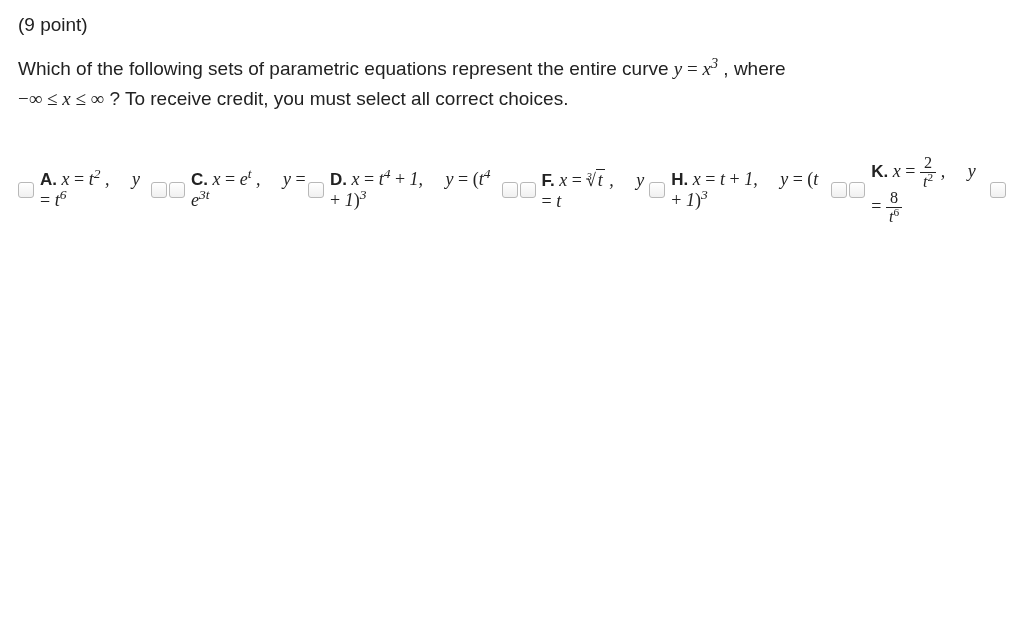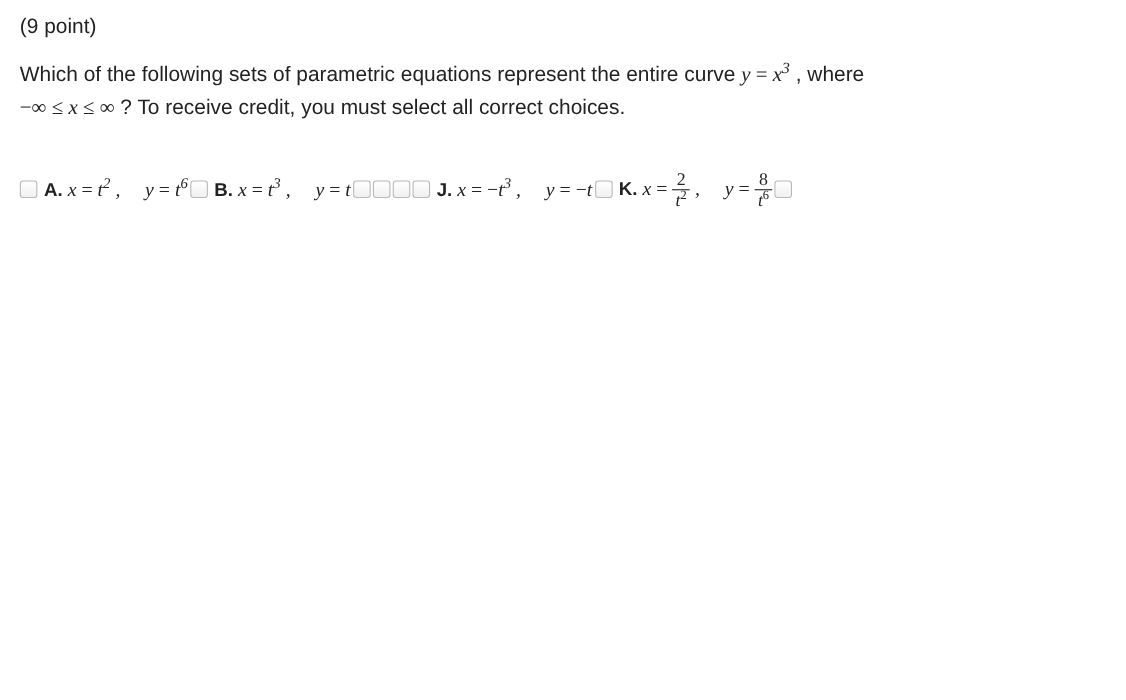--- a/index.html
+++ b/index.html
@@ -109,34 +109,46 @@
 
 <div class="question-text">Which of the following sets of parametric equations represent the entire curve <span class="math">y <span class="mathop">=</span> x<span class="sup">3</span></span> , where <br><span class="math"><span class="mathop">−</span><span class="inf">∞</span> <span class="mathop">≤</span> x <span class="mathop">≤</span> <span class="inf">∞</span></span> ? To receive credit, you must select all correct choices.</div>
 
 <div class="choices">
     <div class="choice-row">
       <div class="checkbox"></div>
       <div class="choice-label"><span class="letter">A.</span> <span class="math">x <span class="mathop">=</span> t<span class="sup">2</span> , &nbsp;&nbsp;&nbsp; y <span class="mathop">=</span> t<span class="sup">6</span></span></div>
     </div>
     <div class="choice-row">
       <div class="checkbox"></div>
-      <div class="choice-label"><span class="letter">B.</span> <span class="math">x <span class="mathop">=</span> t<span class="sup">3</span> , &nbsp;&nbsp;&nbsp; y <span class="mathop">=</span> t</span></div>
+    </div>
+    <div class="choice-row">
+      <div class="checkbox"></div>
+      <div class="choice-label"><span class="letter">C.</span> <span class="math">x <span class="mathop">=</span> e<span class="sup">t</span> , &nbsp;&nbsp;&nbsp; y <span class="mathop">=</span> e<span class="sup">3t</span></span></div>
+    </div>
+    <div class="choice-row">
+      <div class="checkbox"></div>
+      <div class="choice-label"><span class="letter">D.</span> <span class="math">x <span class="mathop">=</span> t<span class="sup">4</span> <span class="mathop">+</span> 1, &nbsp;&nbsp;&nbsp; y <span class="mathop">=</span> <span class="mathop">(</span>t<span class="sup">4</span> <span class="mathop">+</span> 1<span class="mathop">)</span><span class="sup">3</span></span></div>
     </div>
     <div class="choice-row">
       <div class="checkbox"></div>
     </div>
     <div class="choice-row">
       <div class="checkbox"></div>
+      <div class="choice-label"><span class="letter">F.</span> <span class="math">x <span class="mathop">=</span> <span class="root">
+            <span class="root-index">3</span>
+            <span class="mathop">√</span>
+            <span class="radicand">t</span>
+          </span> , &nbsp;&nbsp;&nbsp; y <span class="mathop">=</span> t</span></div>
     </div>
     <div class="choice-row">
       <div class="checkbox"></div>
+      <div class="choice-label"><span class="letter">H.</span> <span class="math">x <span class="mathop">=</span> t <span class="mathop">+</span> 1, &nbsp;&nbsp;&nbsp; y <span class="mathop">=</span> <span class="mathop">(</span>t <span class="mathop">+</span> 1<span class="mathop">)</span><span class="sup">3</span></span></div>
     </div>
     <div class="choice-row">
       <div class="checkbox"></div>
-      <div class="choice-label"><span class="letter">J.</span> <span class="math">x <span class="mathop">= −</span>t<span class="sup">3</span> , &nbsp;&nbsp;&nbsp; y <span class="mathop">= −</span>t</span></div>
     </div>
     <div class="choice-row">
       <div class="checkbox"></div>
       <div class="choice-label"><span class="letter">K.</span> <span class="math">x <span class="mathop">=</span> <span class="frac"><span class="num"><span class="mathop">2</span></span><span class="den">t<span class="sup mathop" style="font-size:0.7em">2</span></span></span> , &nbsp;&nbsp;&nbsp; y <span class="mathop">=</span> <span class="frac"><span class="num"><span class="mathop">8</span></span><span class="den">t<span class="sup mathop" style="font-size:0.7em">6</span></span></span></span></div>
     </div>
     <div class="choice-row">
       <div class="checkbox"></div>
     </div>
   </div>
 

